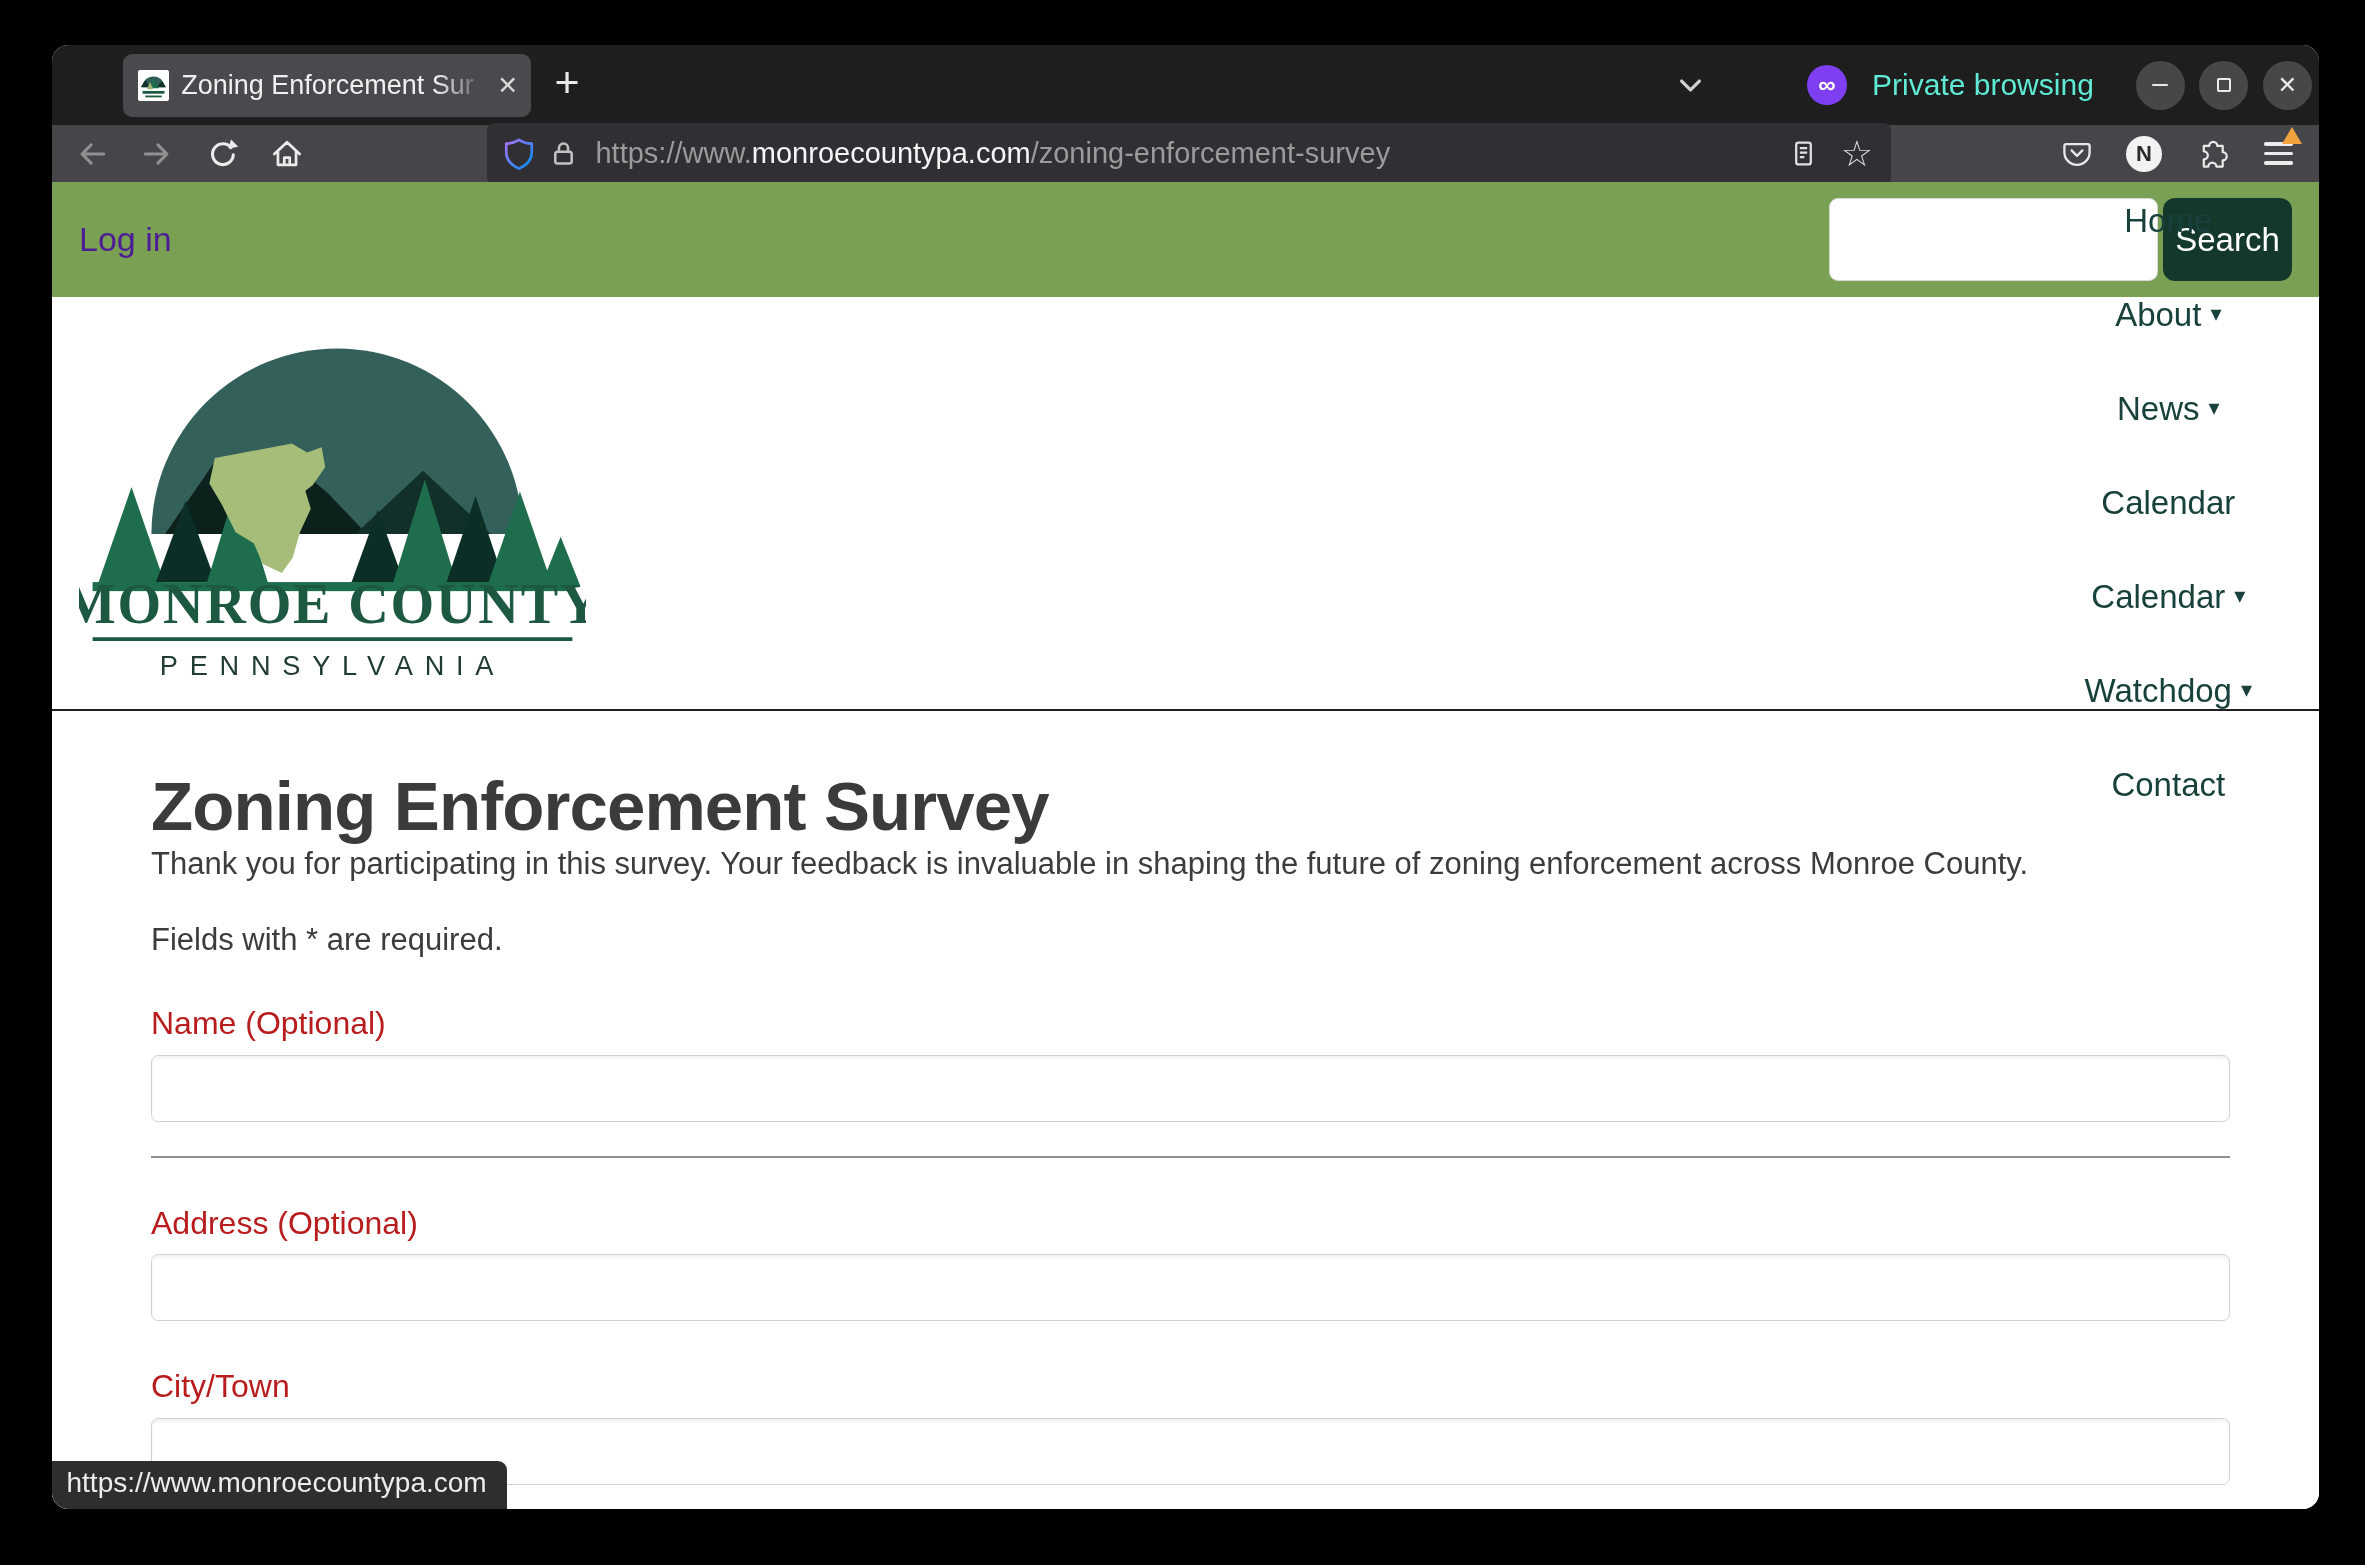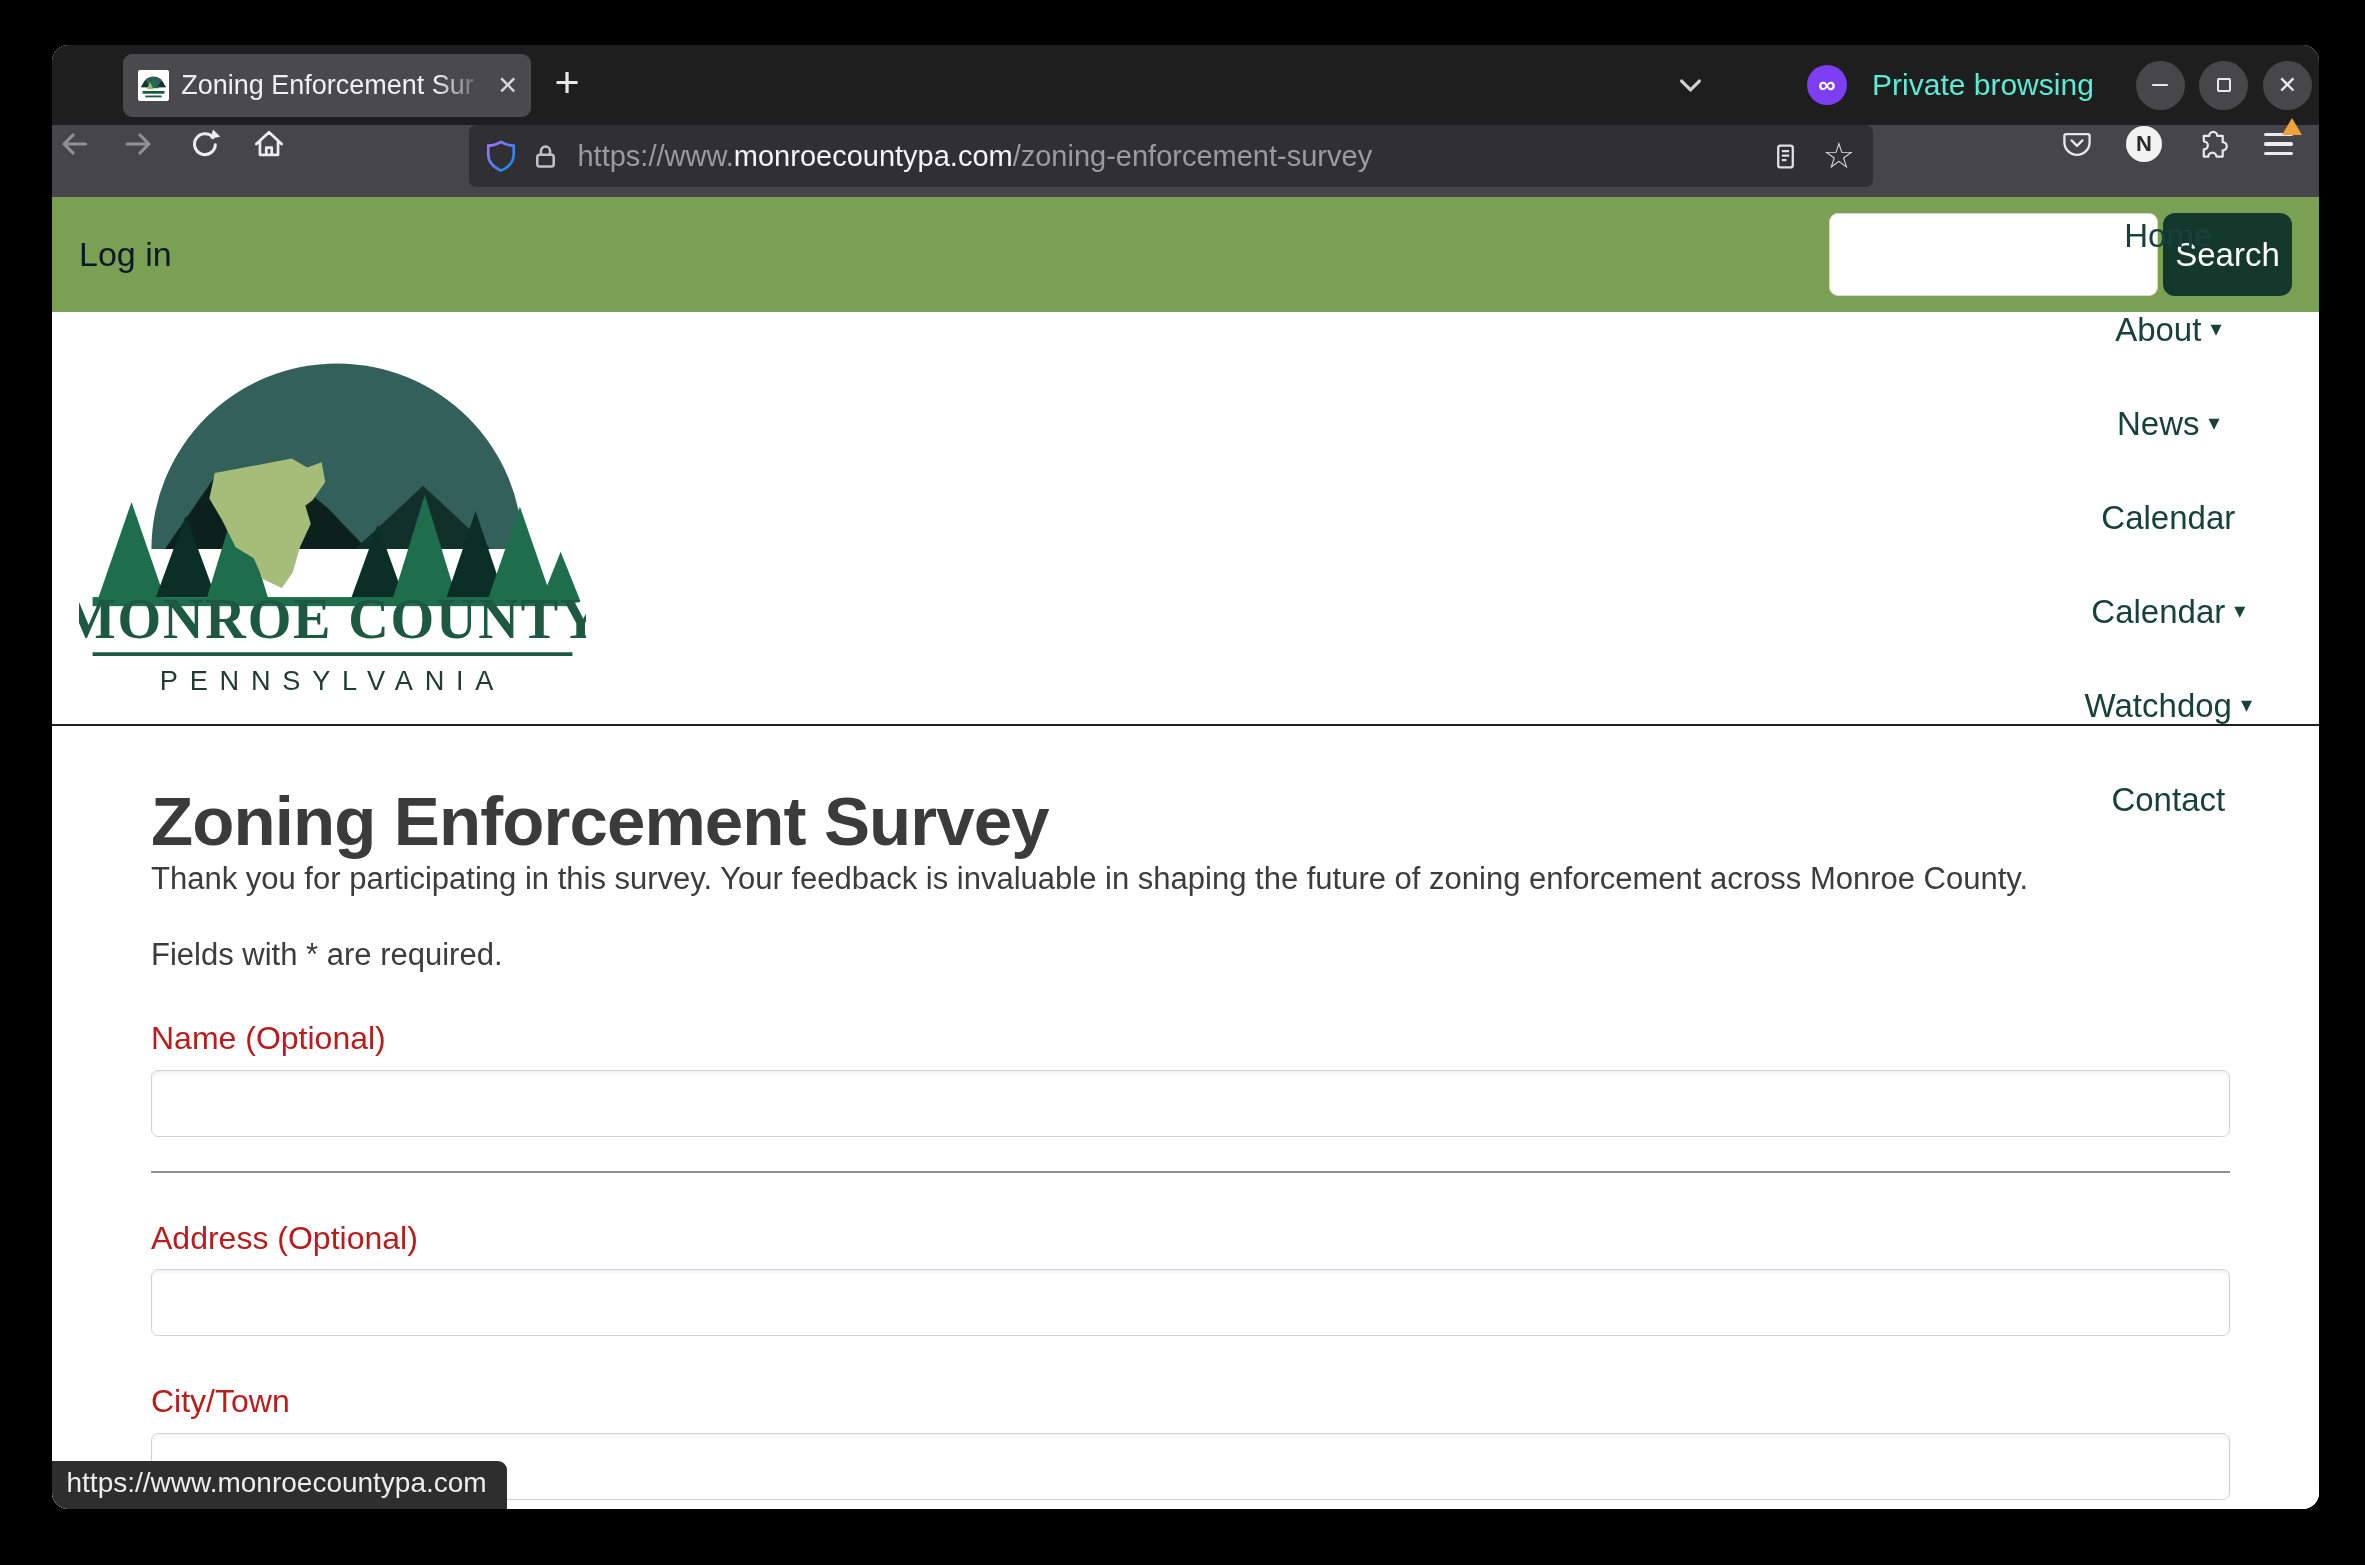--- a/index.html
+++ b/index.html
@@ -27,22 +27,22 @@
                    display:flex; align-items:center; justify-content:center;
                    font-size:24.4px; font-weight:bold; }
   .private-label { color:#5eead4; font-size:30px; margin-left:25px; }
   .win-controls { display:flex; gap:14.5px; margin-left:42px; margin-right:7.2px; }
   .win-btn { width:49px; height:49px; border-radius:50%; background:#47474a; color:#e9e9e9;
              display:flex; align-items:center; justify-content:center; font-size:23.5px; }
   .min-glyph { width:16.3px; height:2.7px; background:#e9e9e9; border-radius:1.8px; }
   .max-glyph { width:14.5px; height:14.5px; border:2.7px solid #e9e9e9; border-radius:1.8px; }
 
   
-  .toolbar { height:72px; background:#46464a; display:flex; align-items:flex-start;
-             padding-left:3px; flex:0 0 auto; }
+  .toolbar { height:57px; background:#46464a; display:flex; align-items:center;
+             padding-left:21px; flex:0 0 auto; }
   .nav-btn { width:38px; height:38px; display:flex; align-items:center; justify-content:center; margin-right:27px; }
   .nav-btn:last-of-type { margin-right:0; }
   .urlbar { margin-left:181px; width:1404px; height:62px; background:#303034; border-radius:7.2px;
             display:flex; align-items:center; padding:0 18px 0 14.5px; }
   .url-text { margin-left:16.3px; font-size:29px; white-space:nowrap; overflow:hidden; flex:1 1 auto; }
   .url-dim { color:#9b9b9b; }
   .url-domain { color:#f5f5f5; }
   .url-end { display:flex; align-items:center; flex:0 0 auto; }
   .star-glyph { color:#dcdcdc; font-size:36px; margin-left:22px; line-height:1; }
   .toolbar-right { margin-left:auto; display:flex; align-items:center; gap:29px; margin-right:22px; }
@@ -52,21 +52,21 @@
   .hamburger { display:flex; flex-direction:column; gap:6.3px; }
   .hamburger i { display:block; width:29px; height:3.2px; background:#ececec; border-radius:1.8px; }
   .update-badge { position:absolute; top:-7.2px; right:-5.4px; width:0; height:0;
                   border-left:10px solid transparent; border-right:10px solid transparent;
                   border-bottom:17px solid #f0a33c; }
 
   
   .site { flex:1 1 auto; background:#fff; display:flex; flex-direction:column; position:relative; }
 
   .utility-bar { height:115px; background:#7aa054; display:flex; align-items:center; flex:0 0 auto; }
-  .login-link { color:#0f172a; font-size:34px; margin-left:27px; }
+  .login-link { color:#4c1d95; font-size:34px; margin-left:27px; }
   .search-wrap { margin-left:auto; margin-right:27px; display:flex; align-items:center; }
   .search-input { width:329px; height:83px; border:0.9px solid #d8d8d8; border-radius:9px; background:#fff;
                   font-size:31px; padding:0 16.3px; outline:none; }
   .search-btn { width:129px; height:83px; margin-left:5.4px; border:none; border-radius:12px;
                 background:#14382b; color:#fff; font-size:33px; font-family:"Liberation Sans",sans-serif; }
 
   .site-header { height:414px; border-bottom:2.7px solid #202020; background:#fff;
                  display:flex; align-items:center; flex:0 0 auto; }
   .logo { margin-left:27px; flex:0 0 auto; }
   .main-nav { margin-left:auto; margin-right:67px; display:flex; align-items:center; gap:56px;flex-direction:column; }

